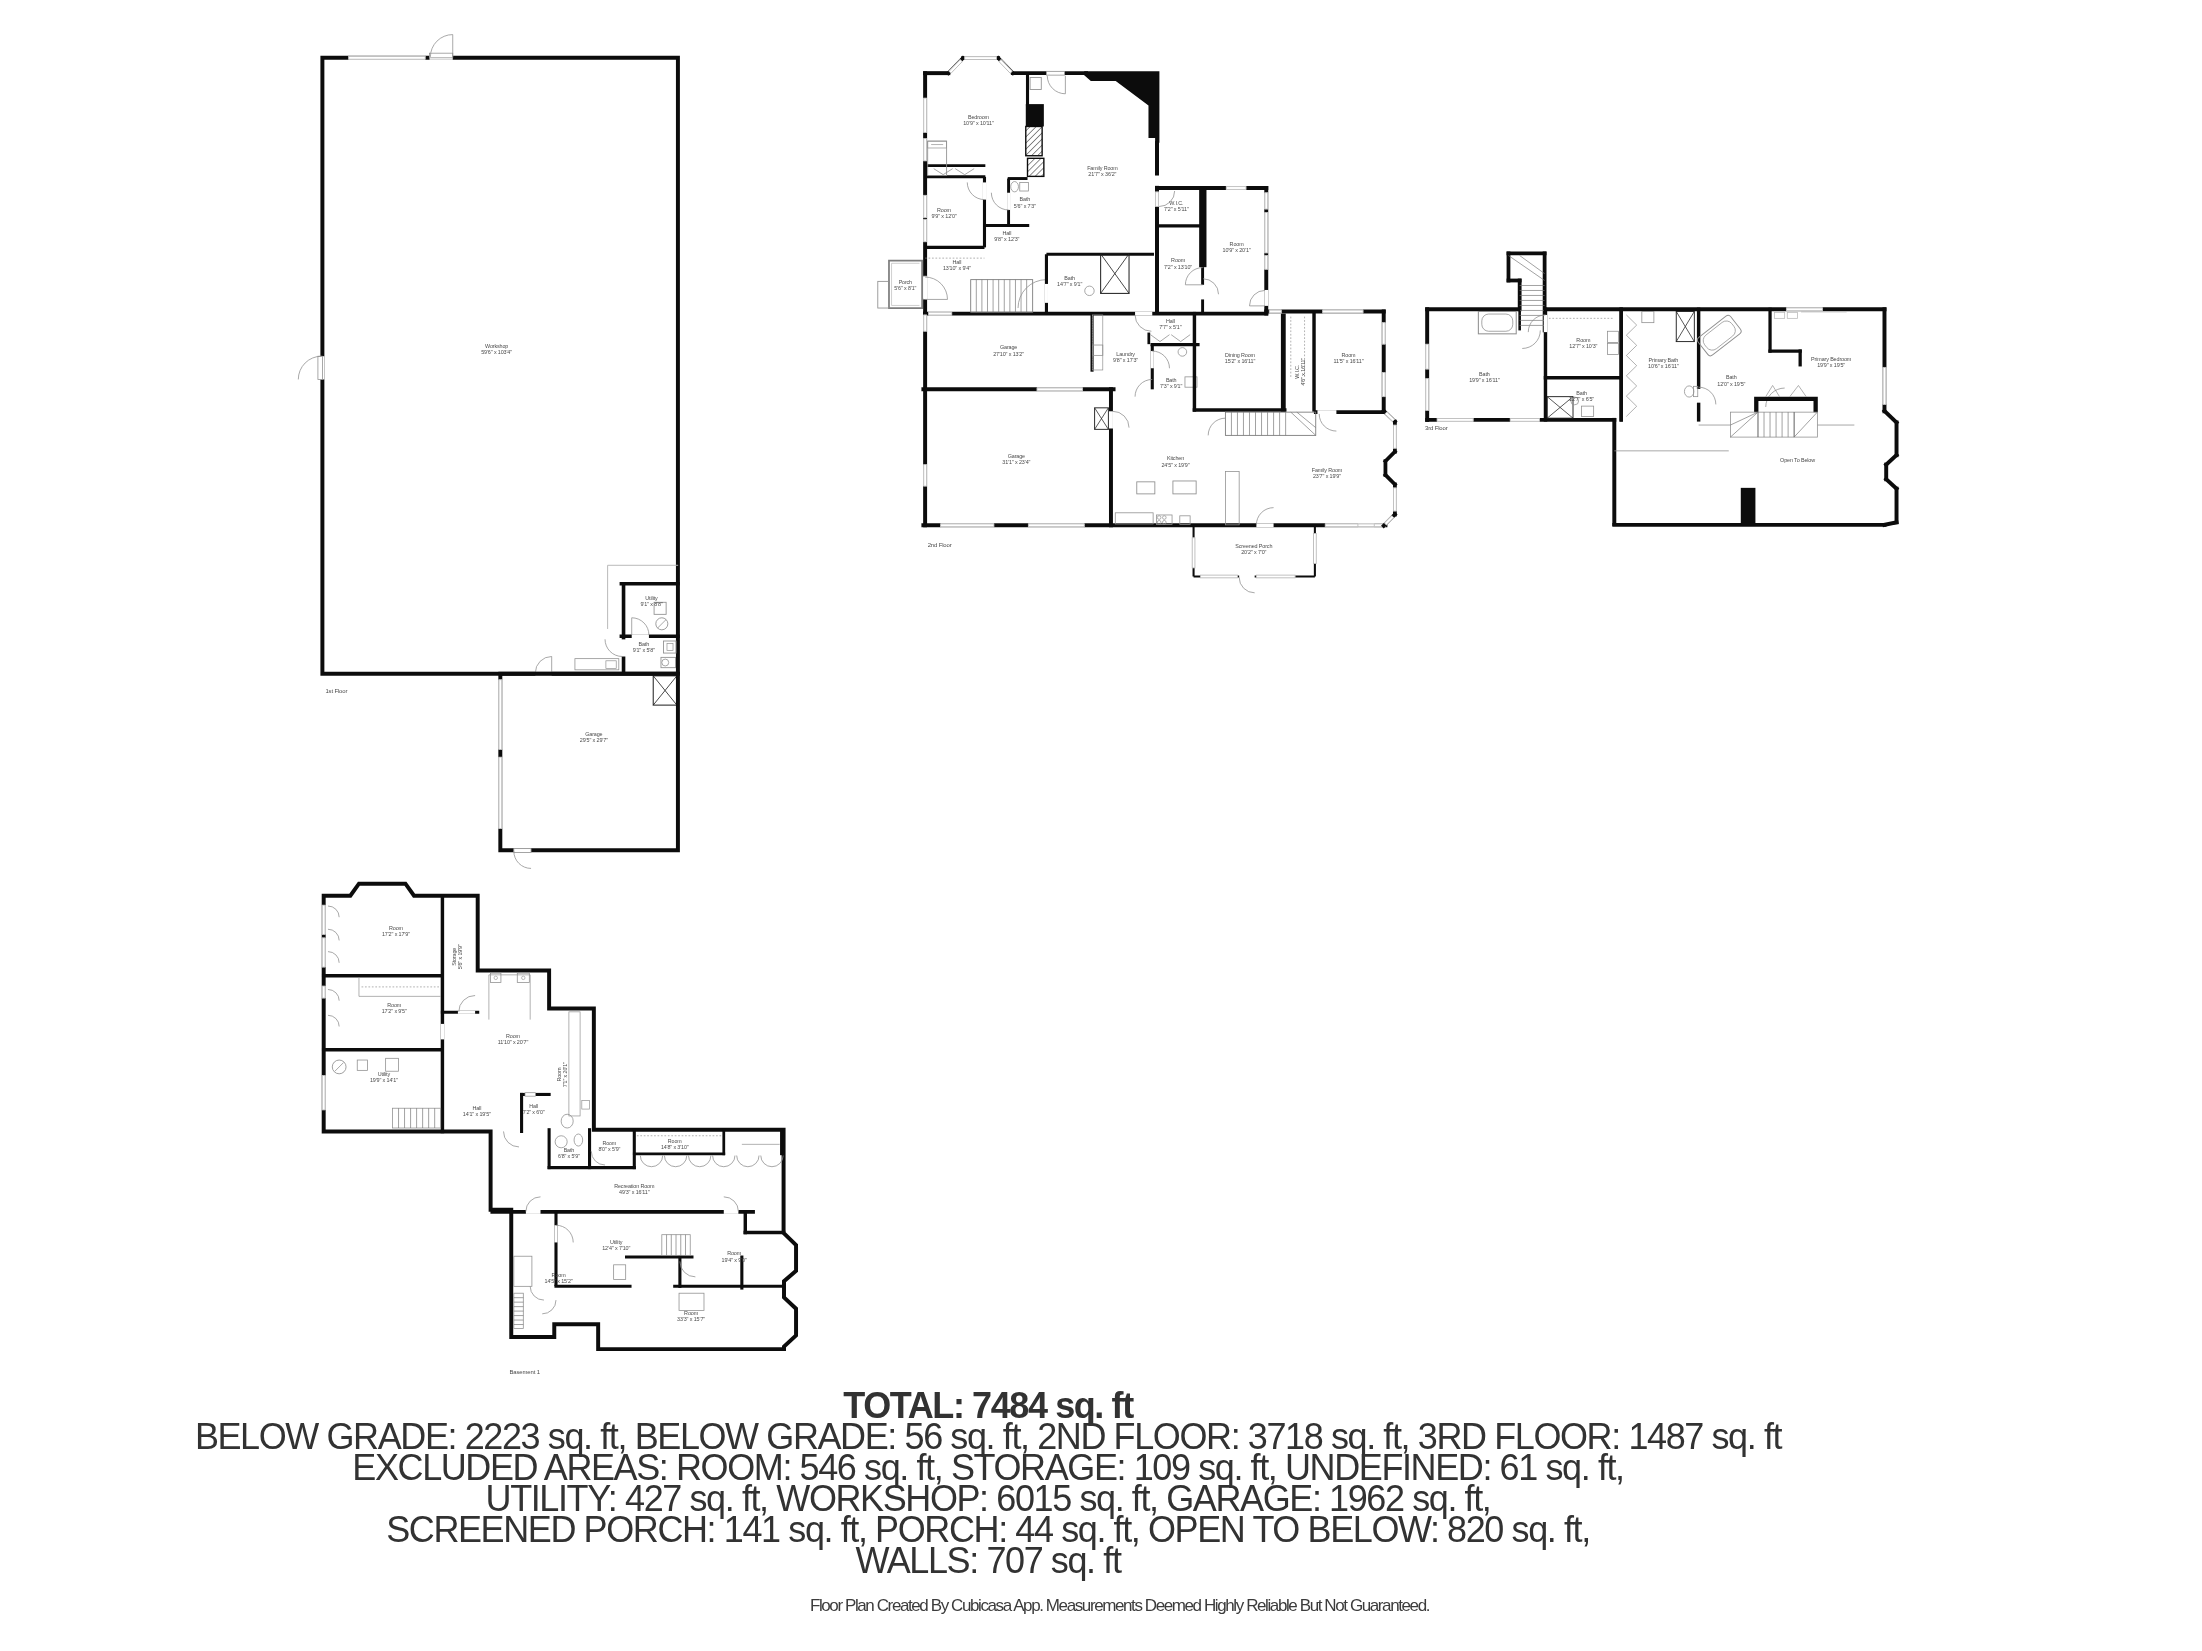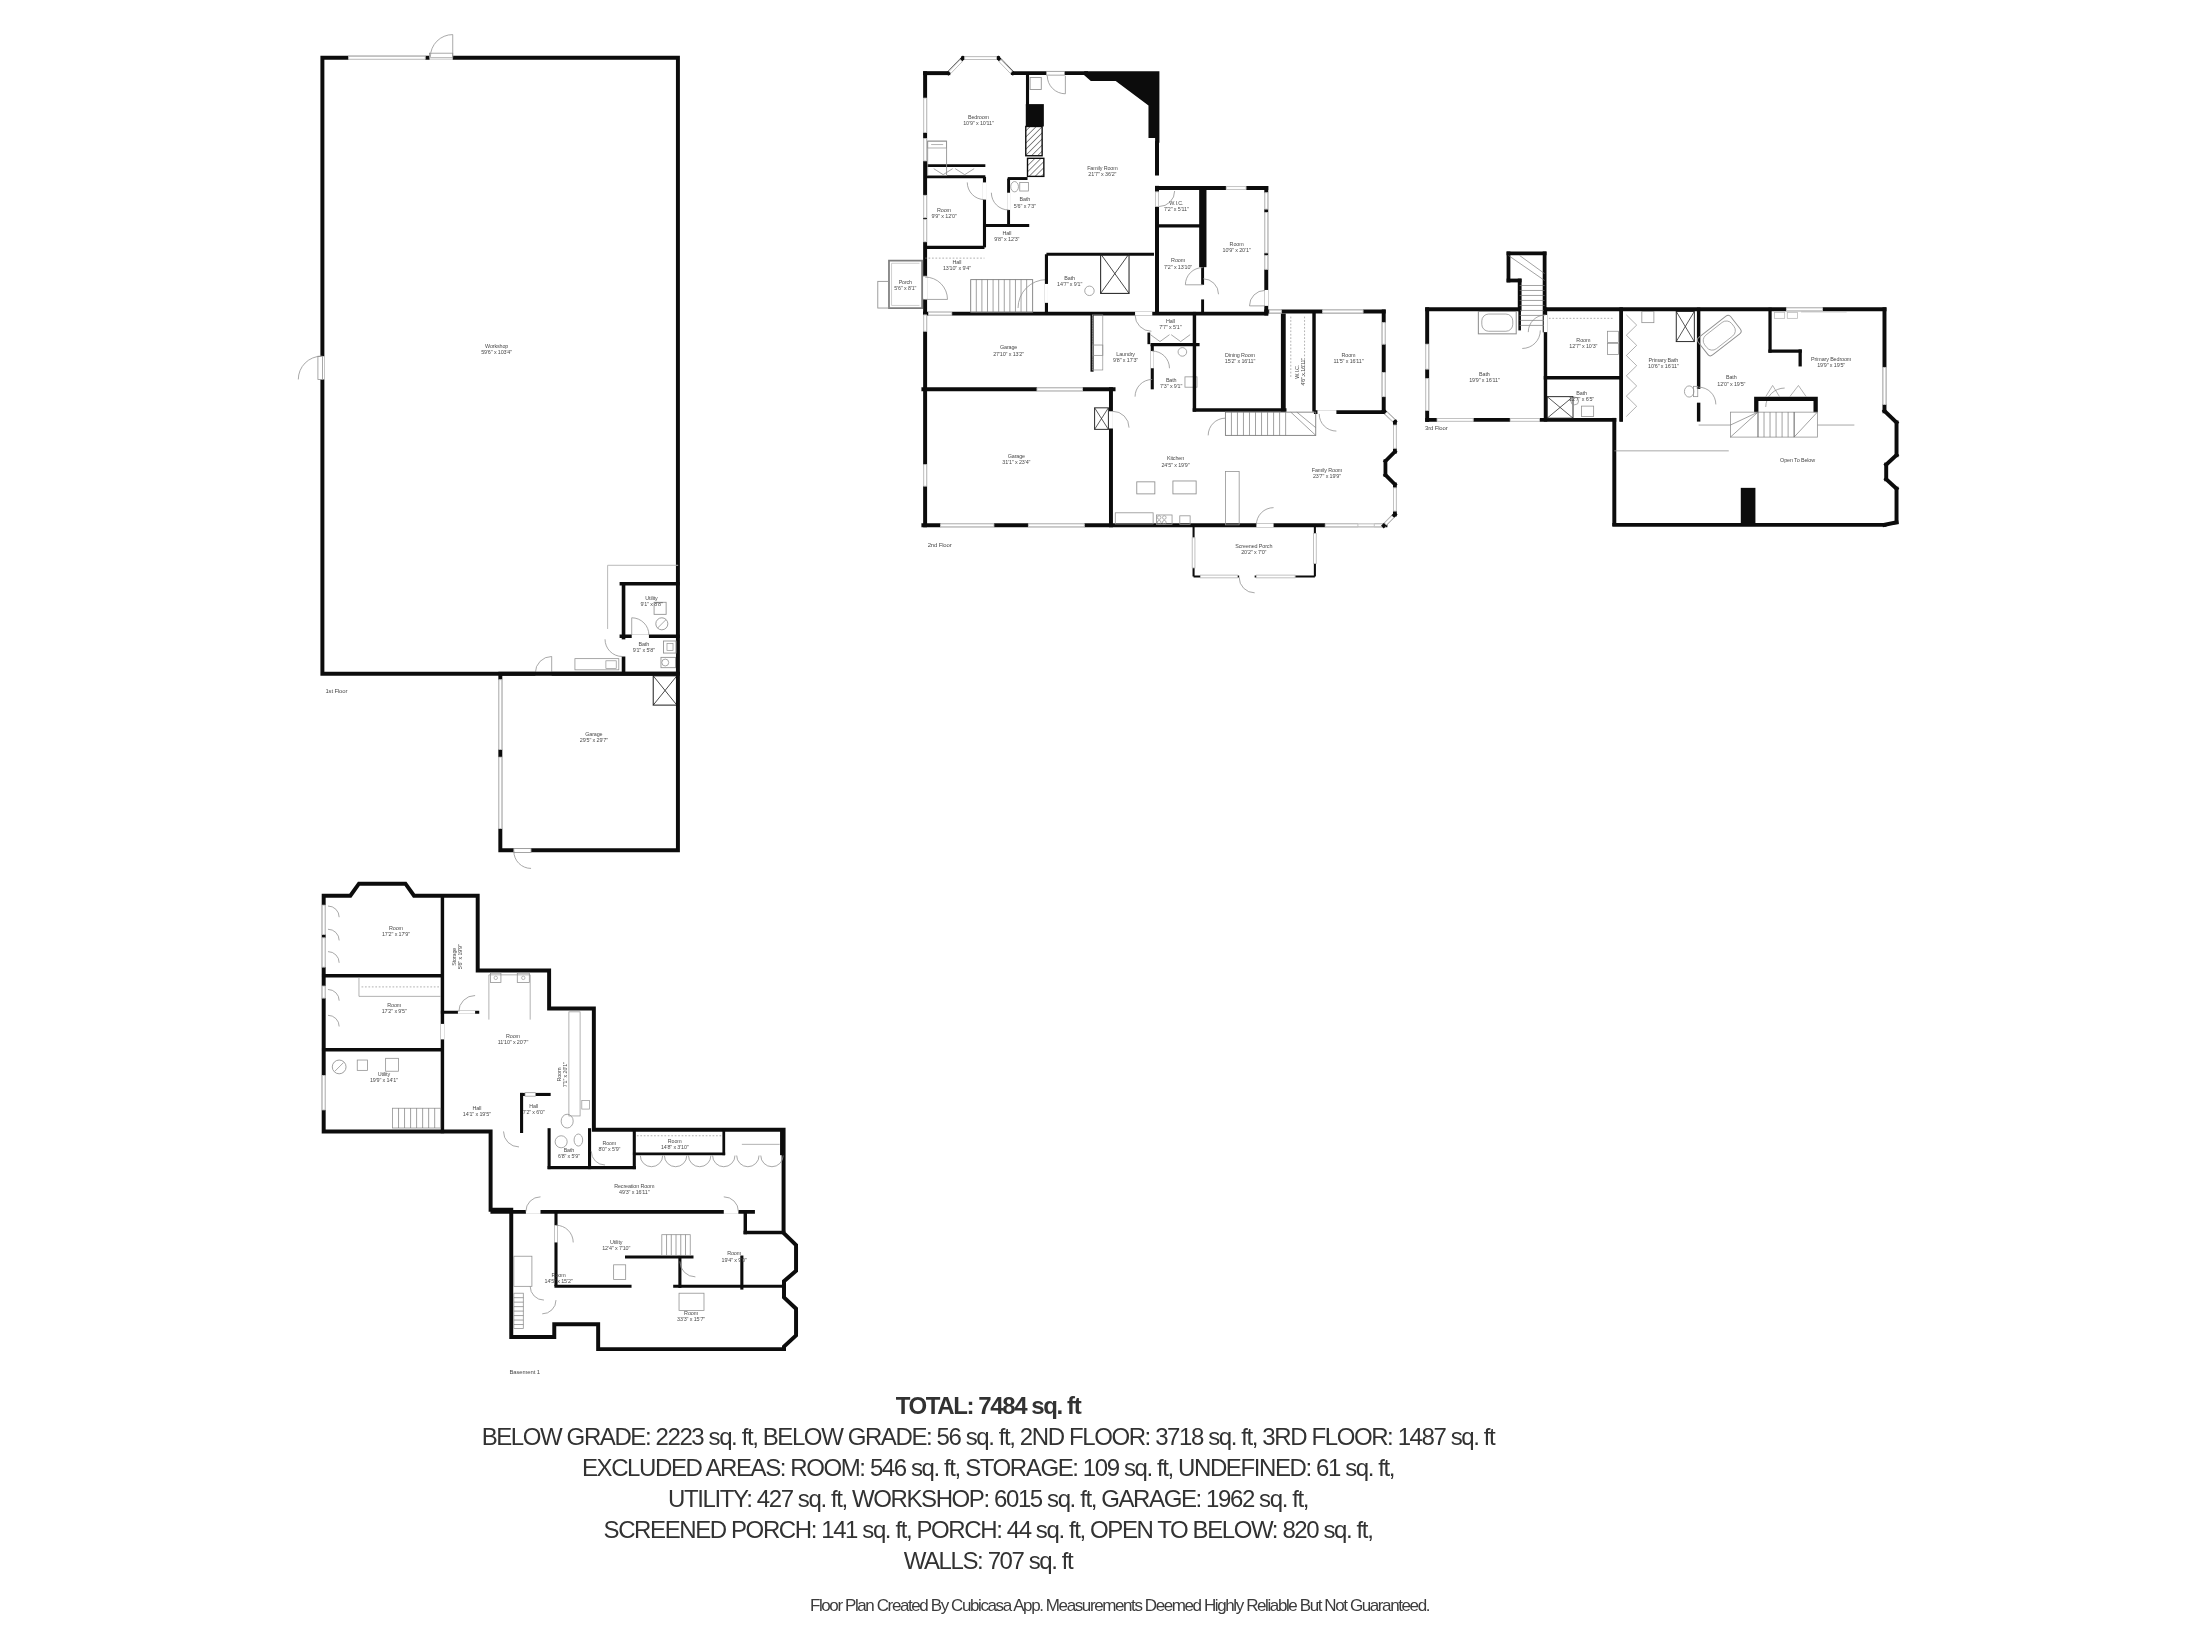--- a/index.html
+++ b/index.html
@@ -1,17 +1,17 @@
 <!DOCTYPE html>
 <html style="font-size:13.8px"><head><meta charset="utf-8">
 <style>
 html,body{margin:0;padding:0;background:#ffffff;width:2203px;height:1652px;overflow:hidden}
 *{font-family:"Liberation Sans",sans-serif}
 .summary{position:absolute;left:0;top:1390px;width:1976px;text-align:center;color:#323232;
-font-size:24px;line-height:31px;letter-spacing:-1.4px;white-space:nowrap}
+font-size:36px;line-height:31px;letter-spacing:-1.4px;white-space:nowrap}
 .summary b{font-weight:bold}
 .footer{position:absolute;left:18px;top:1596px;width:2203px;text-align:center;color:#3c3c3c;
 font-size:17px;letter-spacing:-1.4px;white-space:nowrap}
 svg{position:absolute;left:0;top:0}
 </style></head>
 <body>
 <svg width="2203" height="1652" viewBox="0 0 2560 1920">
     <path d="M 374.5,67.2 L 787.7,67.2 L 787.7,783.0 L 374.5,783.0 Z" fill="white" stroke="#0c0c0c" stroke-width="4.6" stroke-linejoin="miter"></path>
     <rect x="405" y="64.9" width="89" height="4.6" fill="white" stroke="none"></rect>
     <rect x="405" y="65.60000000000001" width="89" height="3.2" fill="white" stroke="#b9b9b9" stroke-width="1"></rect>

